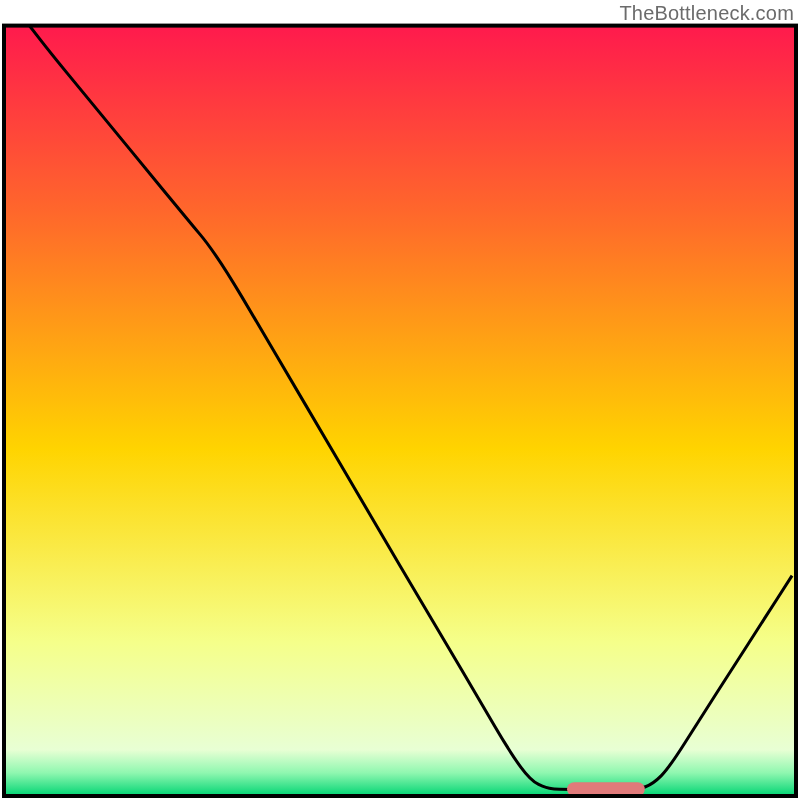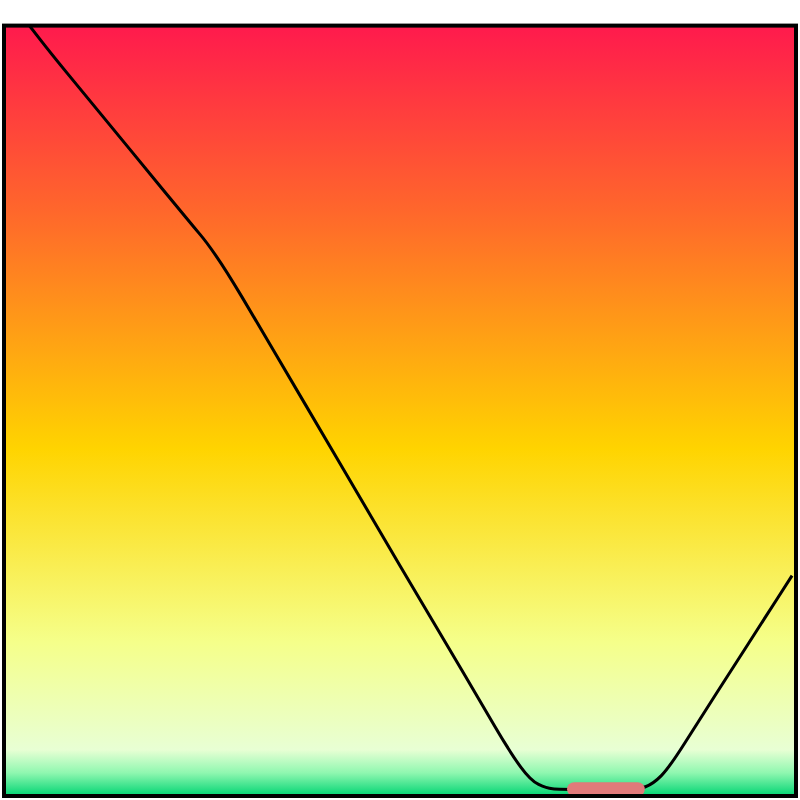--- a/index.html
+++ b/index.html
@@ -27,20 +27,21 @@
     z-index: 10;
   }
   svg {
     display: block;
   }
 </style>
 </head>
 <body>
 
 <div class="container">
+  <div class="watermark">TheBottleneck.com</div>
   <svg id="chart-svg" width="800" height="800" viewBox="0 0 100 100" preserveAspectRatio="none">
     <defs>
       <linearGradient id="bg-grad" x1="0" y1="0" x2="0" y2="1">
           <stop offset="0%" stop-color="#ff1a4d"></stop>
           <stop offset="25%" stop-color="#ff6a2a"></stop>
           <stop offset="55%" stop-color="#ffd400"></stop>
           <stop offset="80%" stop-color="#f5ff8a"></stop>
           <stop offset="94%" stop-color="#e8ffd4"></stop>
           <stop offset="97%" stop-color="#8ff7b0"></stop>
           <stop offset="100%" stop-color="#00d473"></stop>

